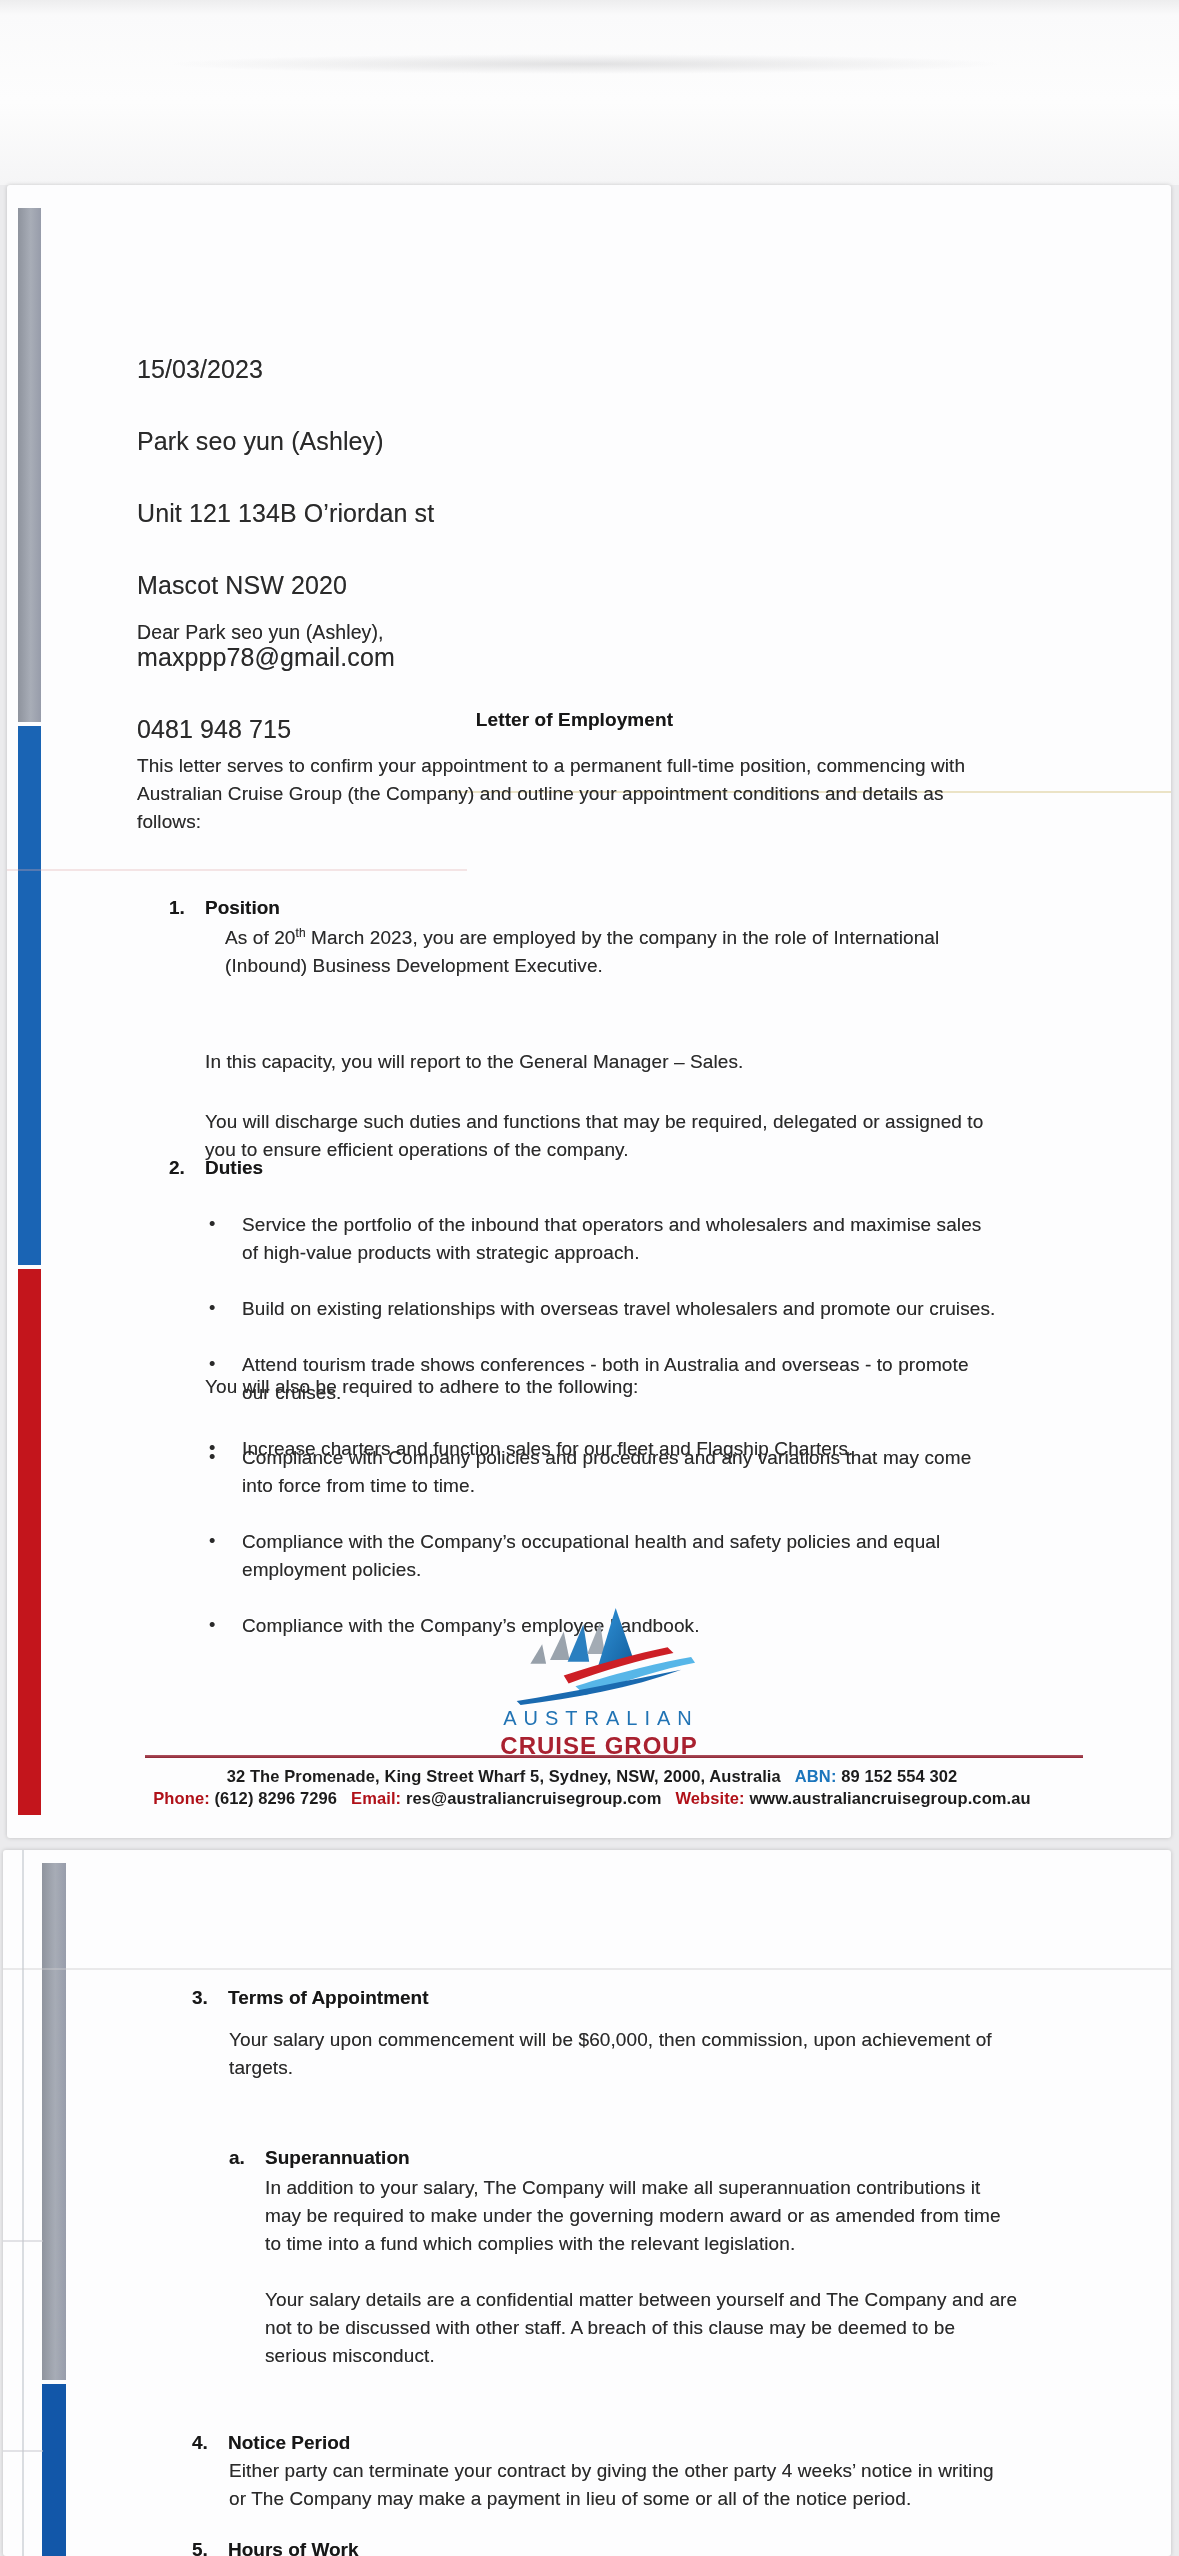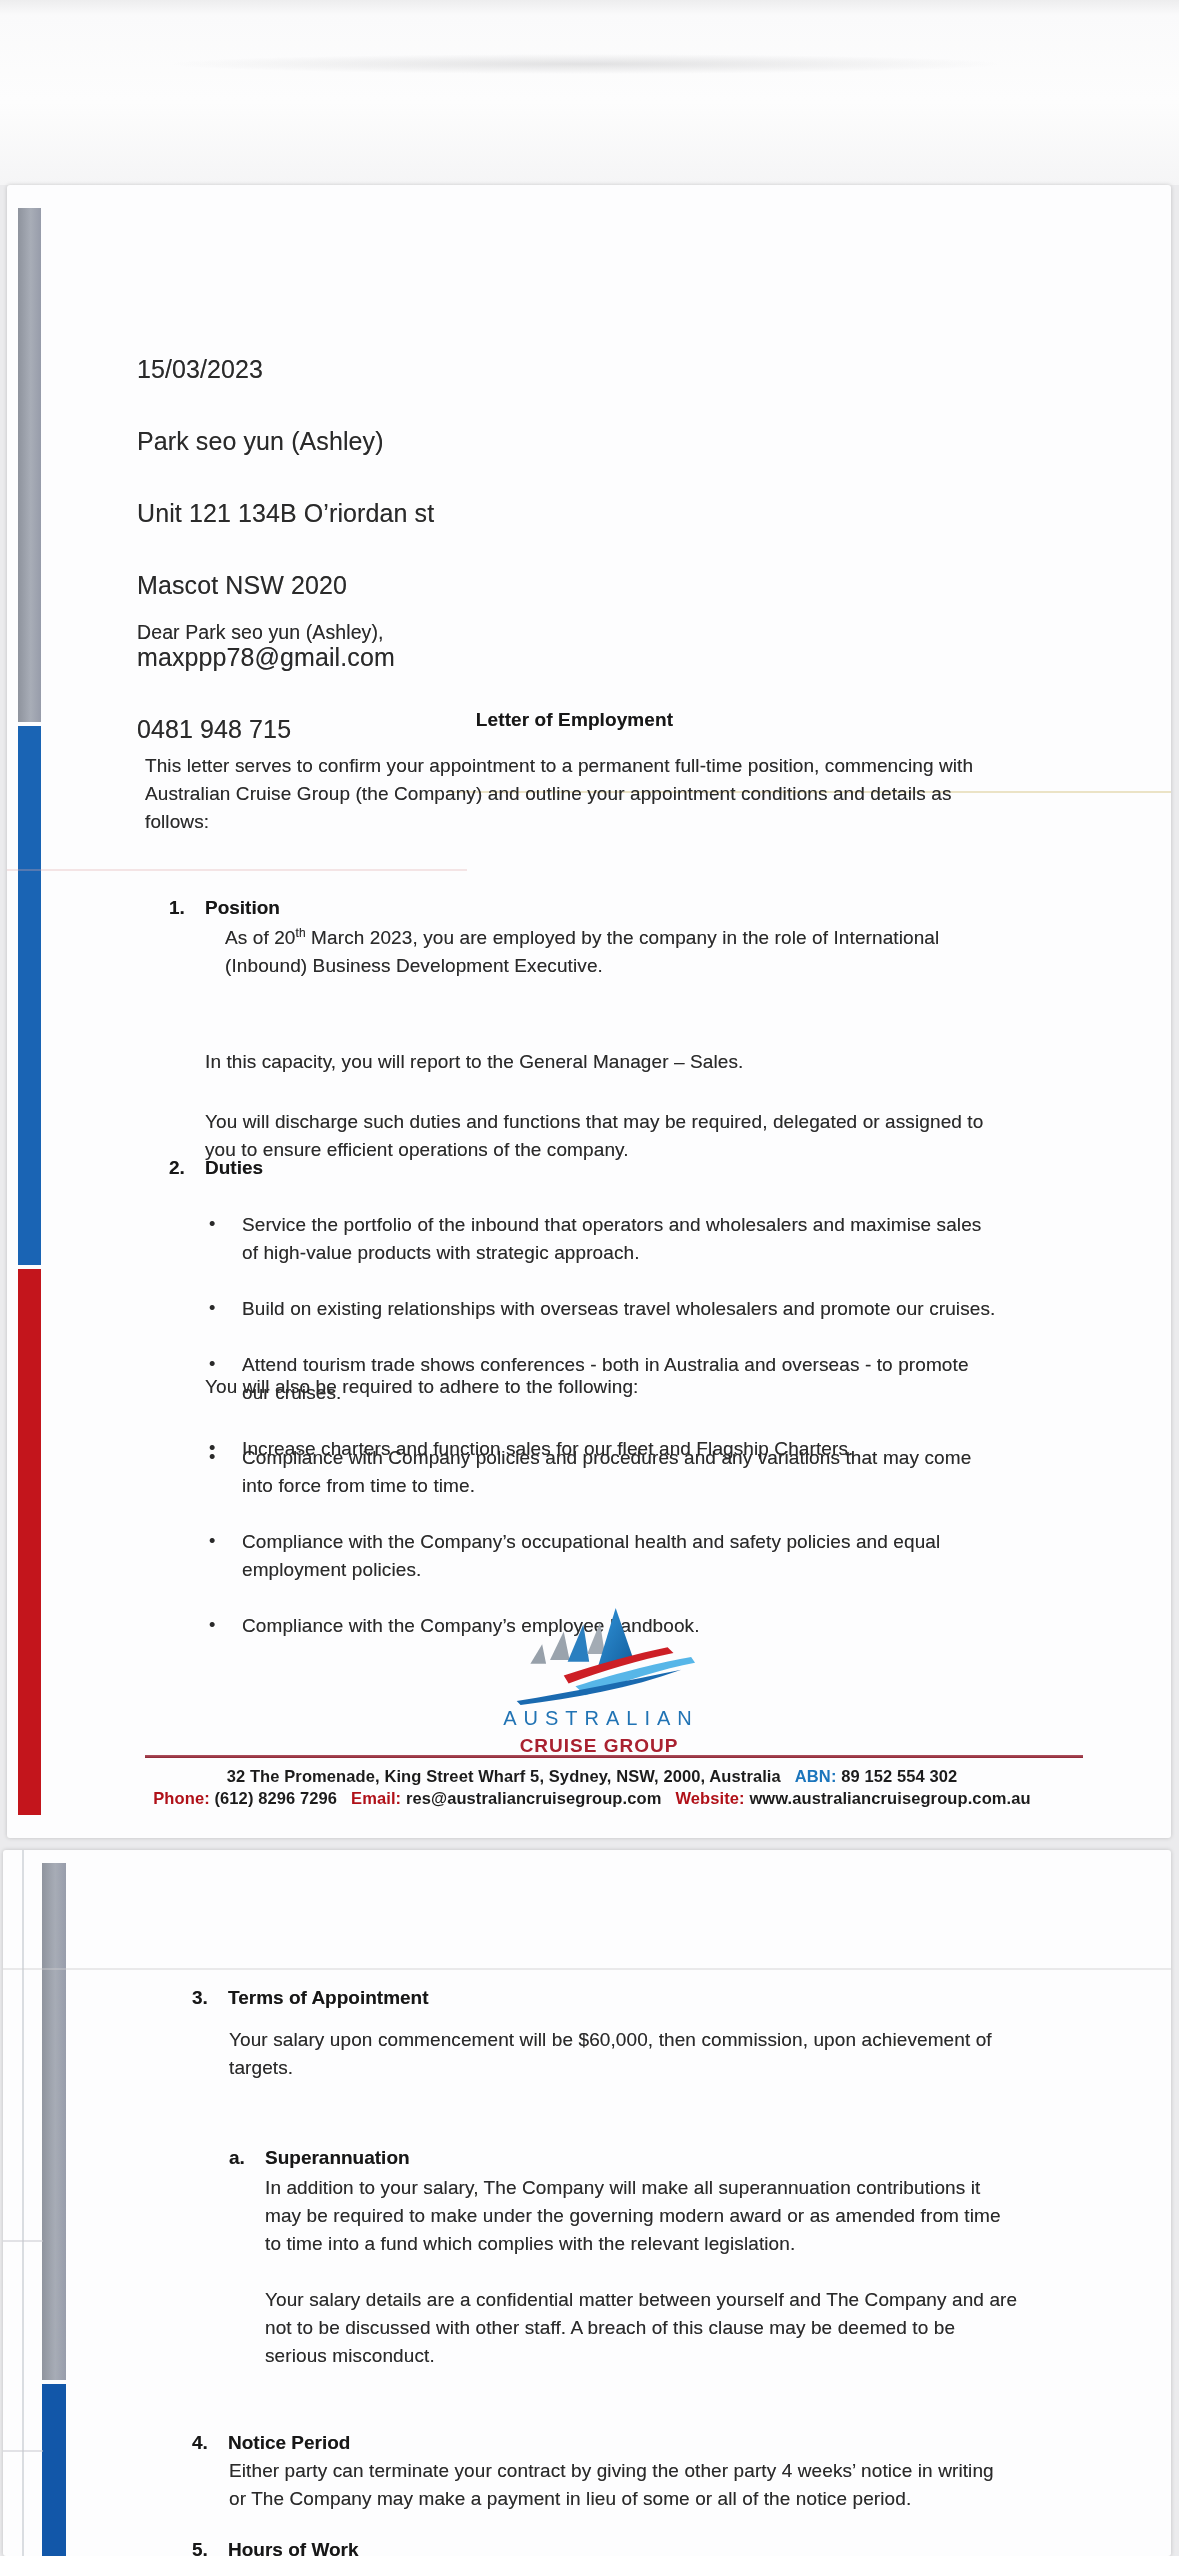--- a/index.html
+++ b/index.html
@@ -47,35 +47,35 @@
      text-shadow:0 0 0.5px rgba(40,40,40,0.45);}
   .sec .sec-title{font-weight:700;color:#171717;text-shadow:0 0 0.5px rgba(40,40,40,0.45);}
   sup{font-size:12px;line-height:0;}
   
   .bullet{position:relative;padding-left:36px;}
   .bullet .dot{position:absolute;left:3px;top:-1px;font-size:18px;}
   
   #p1-addr{left:130px;top:142px;}
   #p1-dear{left:130px;top:433px;font-size:19.5px;}
   #p1-title{left:130px;top:521px;width:875px;text-align:center;font-weight:700;color:#171717;}
-  #p1-intro{left:138px;top:567px;width:990px;}
+  #p1-intro{left:130px;top:567px;width:990px;}
   #sec1{left:162px;top:709px;}
   #sec1-p1{left:198px;top:739px;width:830px;margin-left:20px;}
   #sec1-p2{left:198px;top:863px;width:830px;}
   #sec1-p3{left:198px;top:923px;width:830px;}
   #sec2{left:162px;top:969px;}
   #duties{left:199px;top:998px;width:836px;}
   #adhere{left:198px;top:1188px;width:830px;}
   #compliance{left:199px;top:1231px;width:836px;}
   
   #logo{left:402px;top:1420px;width:380px;text-align:center;}
   #logo svg{display:block;margin:0 auto 0 auto;}
   #logo-line1{display:block;color:#2173b4;font-size:20px;font-weight:500;
      letter-spacing:7px;line-height:26px;margin-left:4px;}
-  #logo-line2{display:block;color:#a92130;font-size:19px;font-weight:700;
+  #logo-line2{display:block;color:#a92130;font-size:24px;font-weight:700;
      letter-spacing:1px;line-height:30px;}
   
   #divider{left:138px;top:1570px;width:938px;height:3px;
      background:linear-gradient(to bottom,#b05562,#8d2533);}
   #footer{left:85px;top:1580px;width:1000px;text-align:center;
      font-size:16.5px;font-weight:700;line-height:22px;color:#1c1c1c;
      letter-spacing:0.1px;}
   .lbl-blue{color:#1b75bc;}
   .lbl-red{color:#b01018;}
   .sp{display:inline-block;width:14px;}

